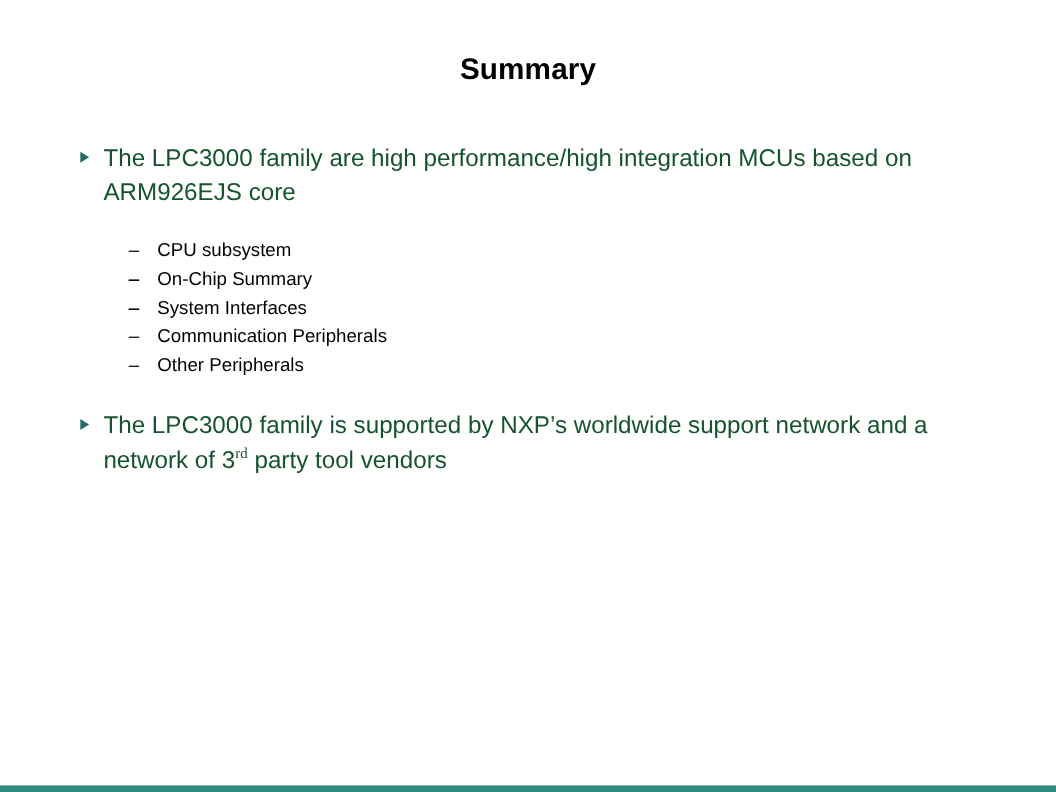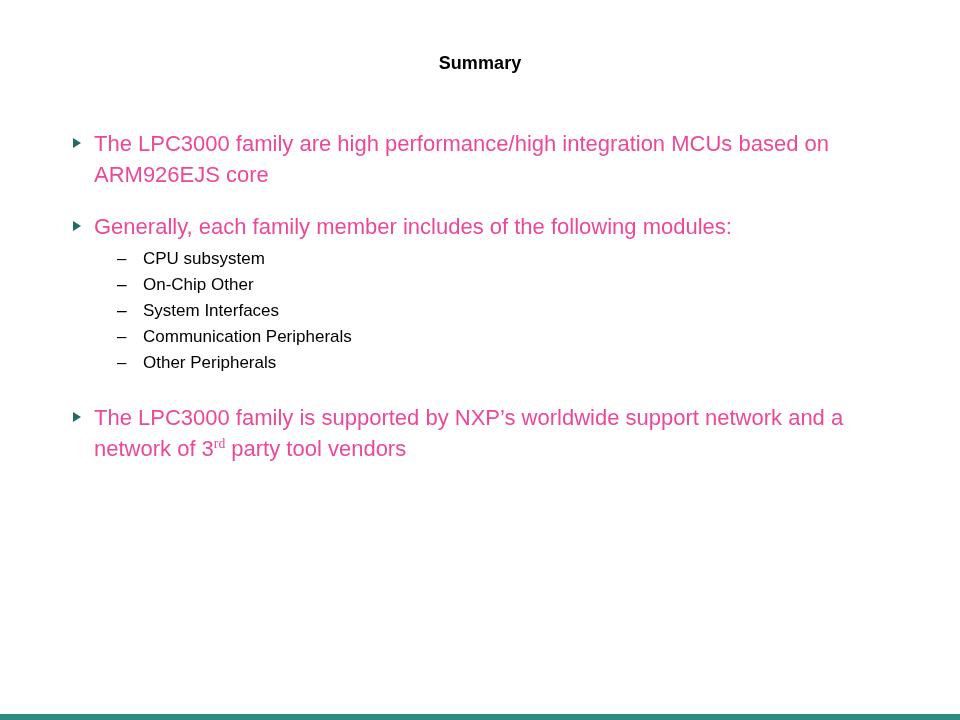--- a/index.html
+++ b/index.html
@@ -20,38 +20,38 @@
     height: 720px;
     background: #ffffff;
     box-sizing: border-box;
   }
   .slide-title {
     position: absolute;
     top: 50px;
     left: 0;
     width: 960px;
     text-align: center;
-    font-size: 18px;
+    font-size: 27px;
     font-weight: bold;
     color: #000000;
     letter-spacing: 0.1px;
     line-height: 26px;
   }
   .body-content {
     position: absolute;
     top: 128px;
     left: 68px;
     width: 840px;
   }
   .bullet-l1 {
     position: relative;
     padding-left: 26px;
     font-size: 22px;
     line-height: 31px;
-    color: #ec4899;
+    color: #14532d;
     margin-bottom: 0;
   }
   .bullet-l1 .tri {
     position: absolute;
     left: 5px;
     top: 10px;
     width: 0;
     height: 0;
     border-left: 8px solid #236B63;
     border-top: 5px solid transparent;
@@ -103,38 +103,34 @@
 
   <div class="body-content">
 
     <div class="bullet-l1">
       <span class="tri"></span>
       <span>The LPC3000 family are high performance/high integration MCUs based on ARM926EJS core</span>
     </div>
 
     <div class="gap-after-b1"></div>
 
-    <div class="bullet-l1">
-      <span class="tri"></span>
-      <span>Generally, each family member includes of the following modules:</span>
-    </div>
 
     <div class="gap-after-b2"></div>
 
     <ul class="sub-list">
       <li class="bullet-l2">
         <span class="dash">–</span>
         <span>CPU subsystem</span>
       </li>
       <li class="bullet-l2">
         <span class="dash">–</span>
       </li>
       <li class="bullet-l2">
         <span class="dash">–</span>
-        <span>On-Chip Other</span>
+        <span>On-Chip Summary</span>
       </li>
       <li class="bullet-l2">
         <span class="dash">–</span>
       </li>
       <li class="bullet-l2">
         <span class="dash">–</span>
         <span>System Interfaces</span>
       </li>
       <li class="bullet-l2">
         <span class="dash">–</span>

